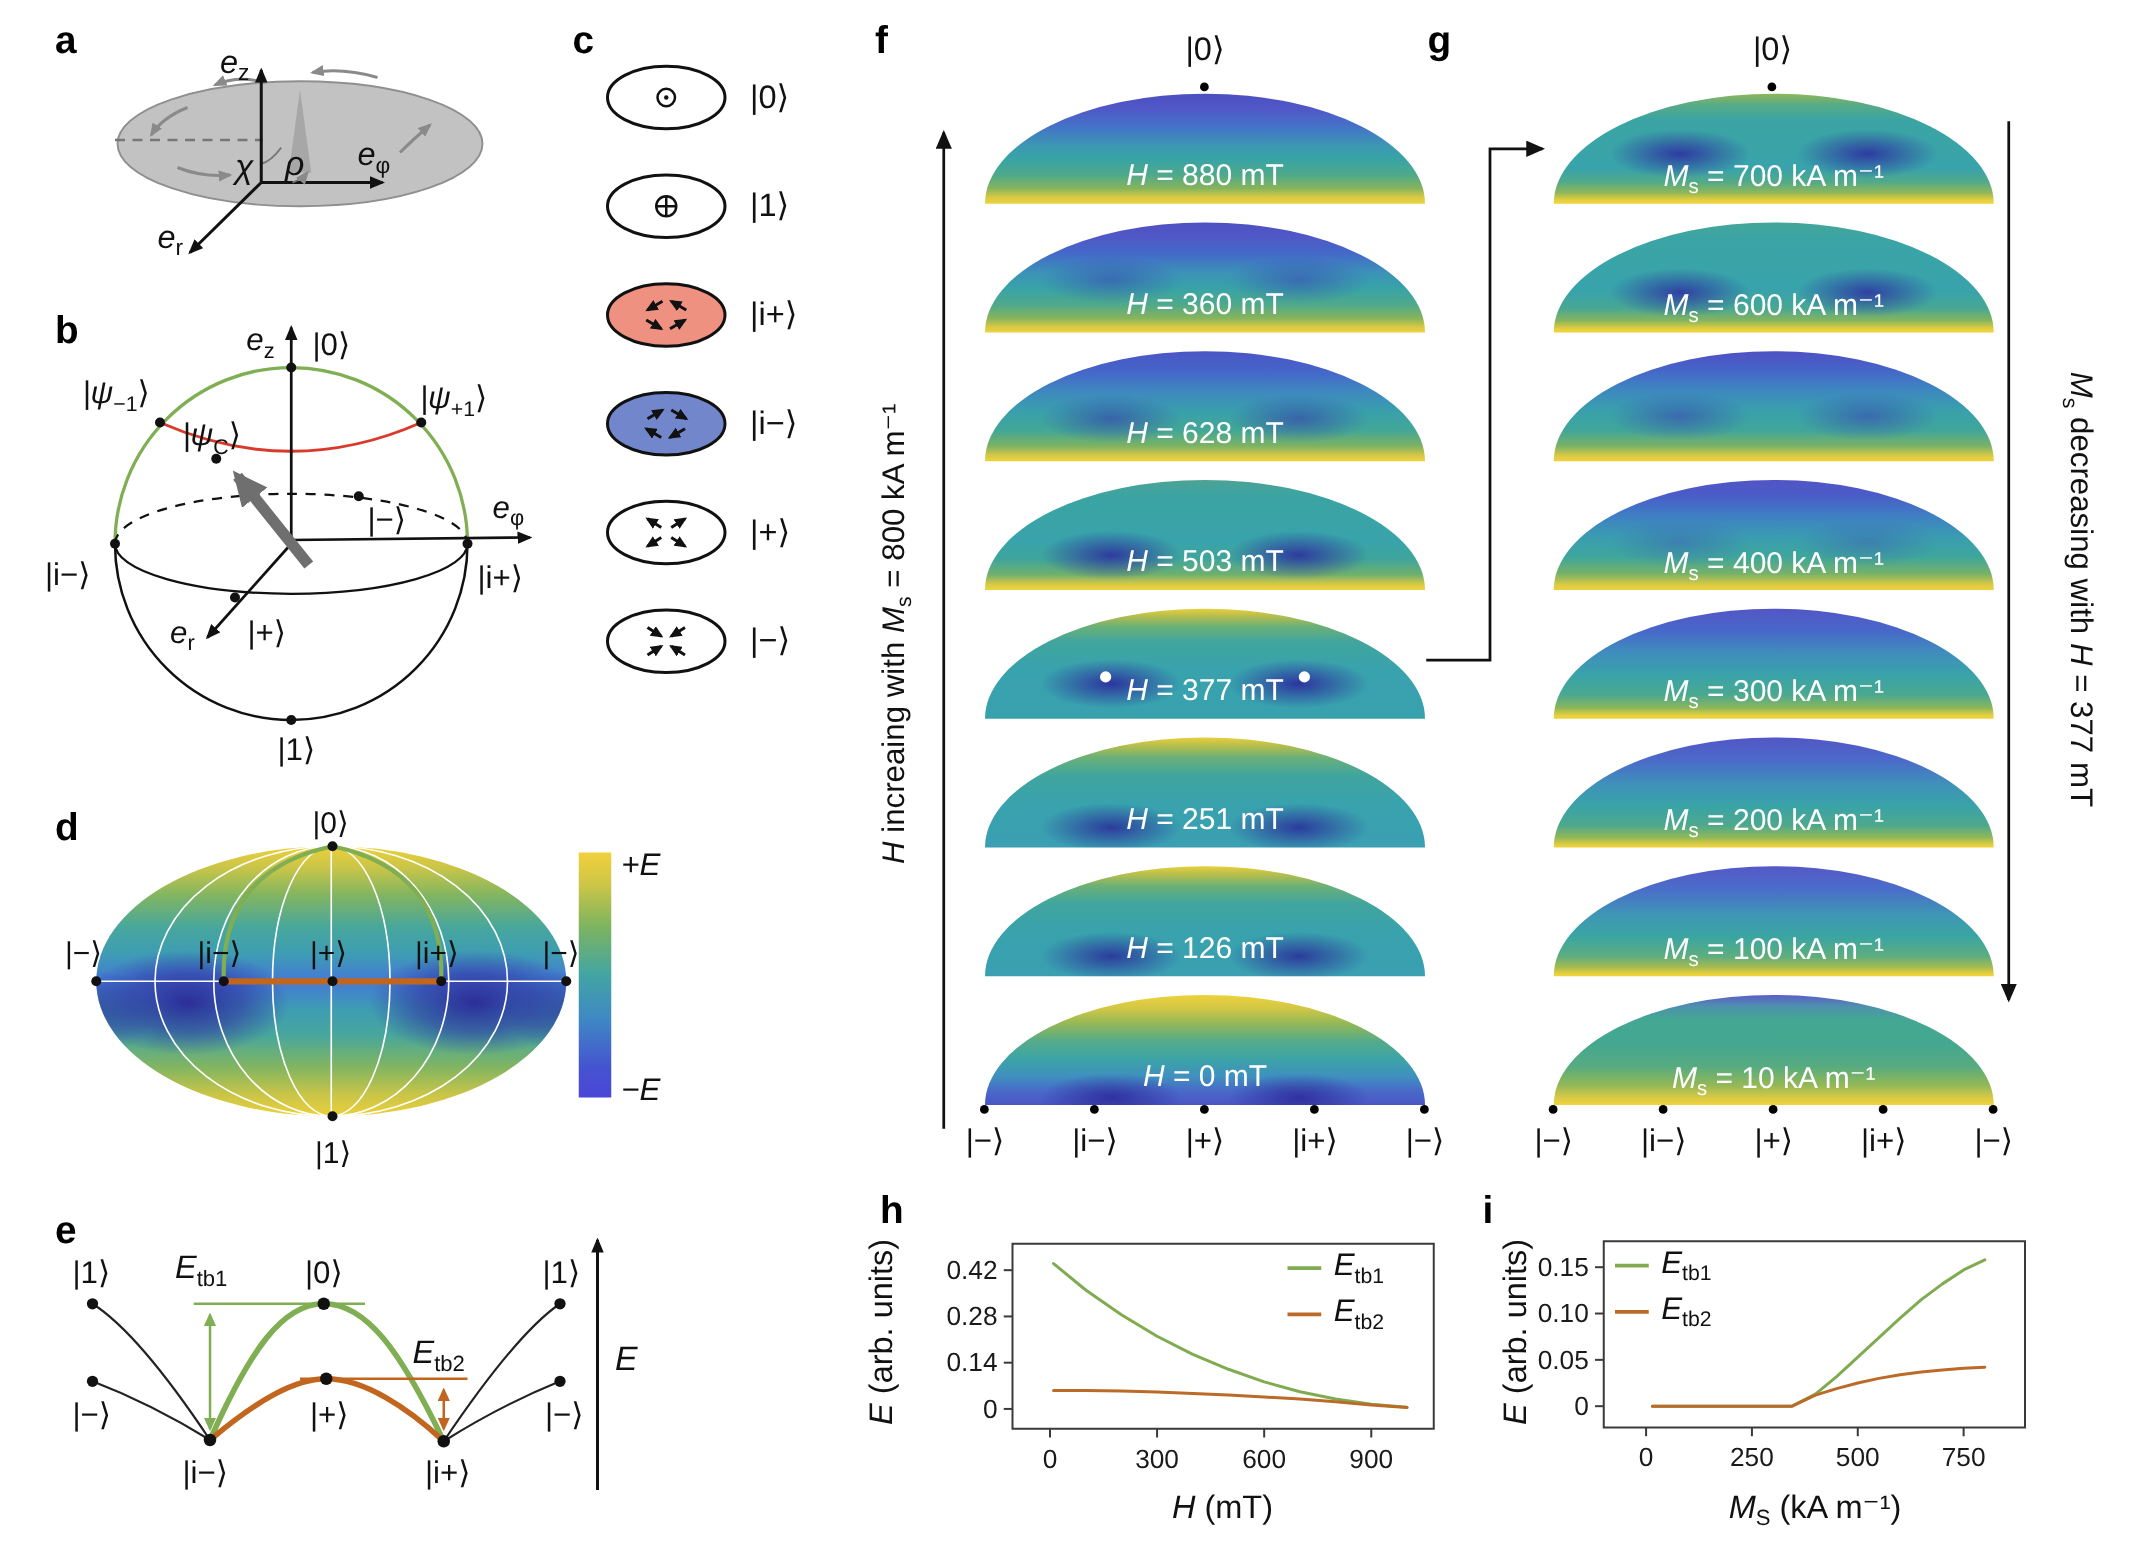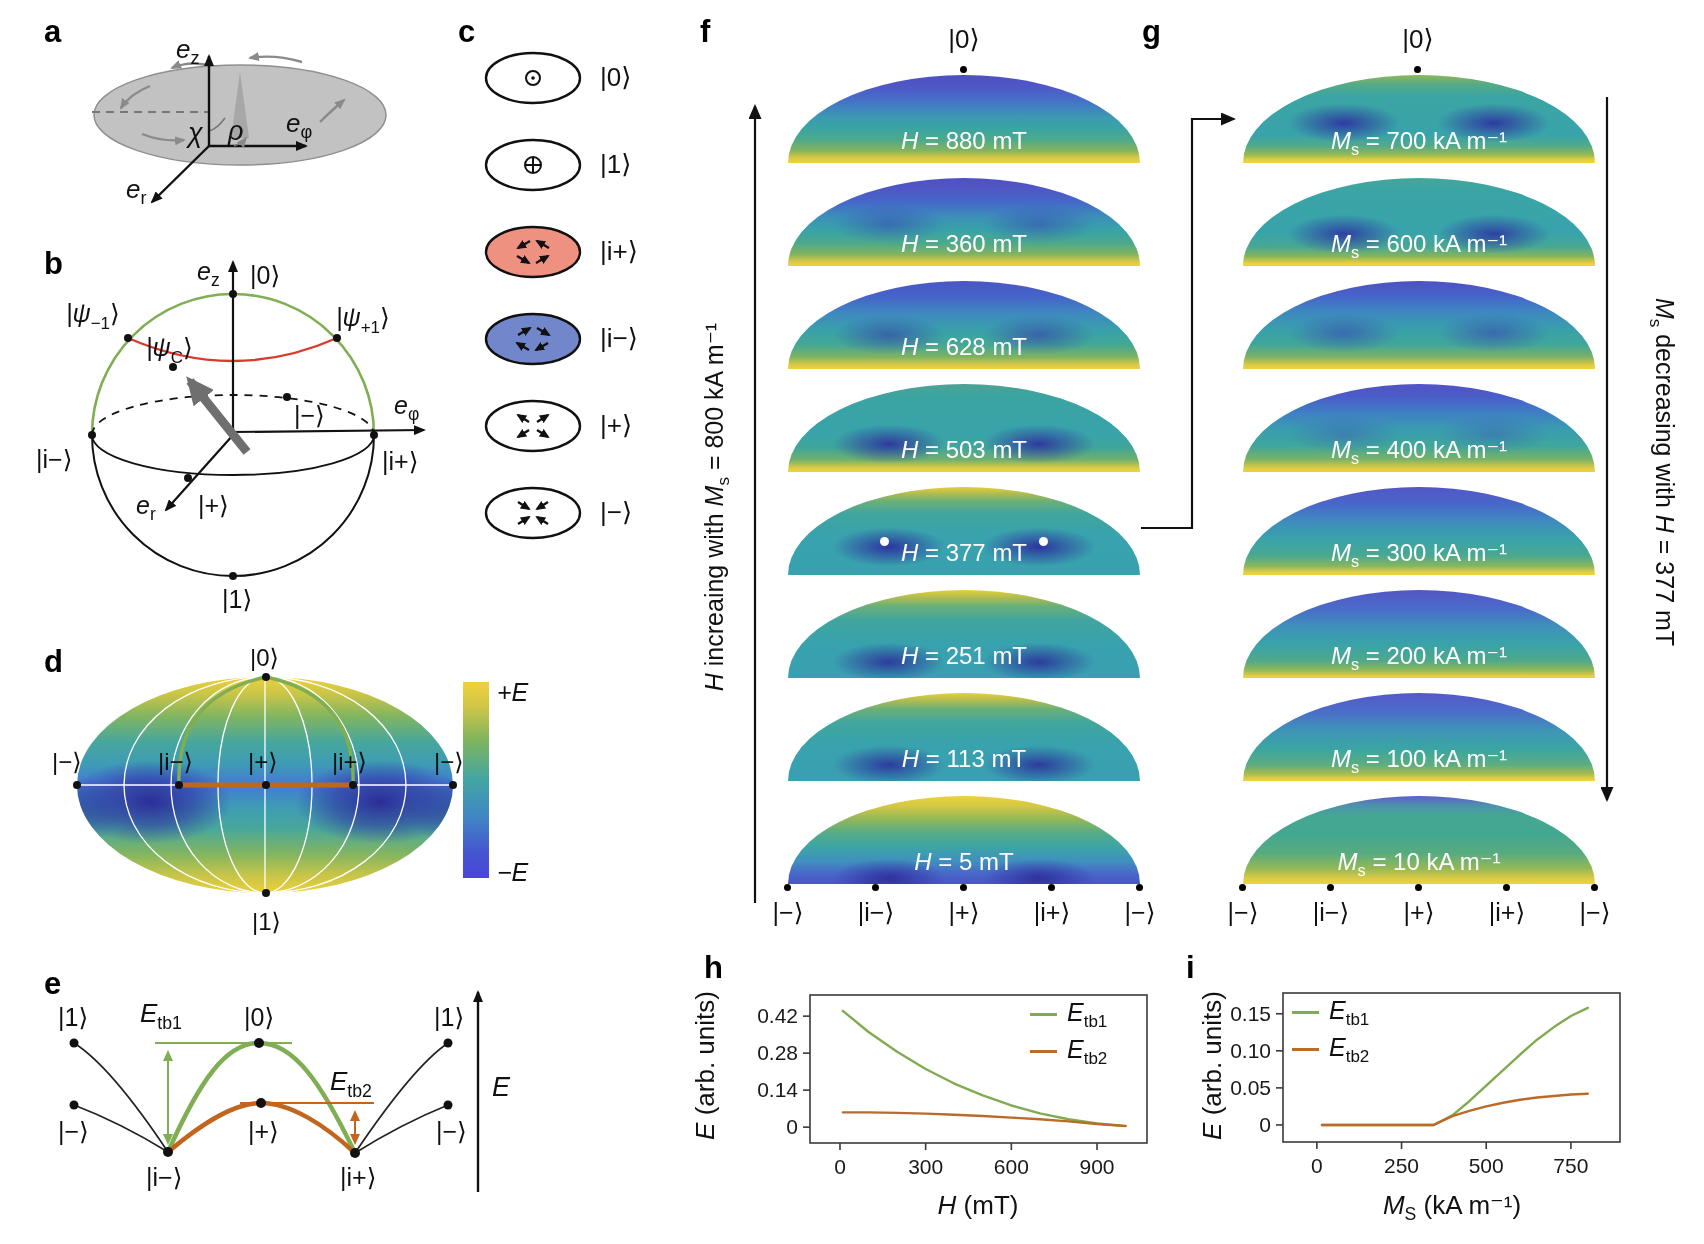--- a/index.html
+++ b/index.html
@@ -352,26 +352,26 @@
     <div class="wdot" style="left:251px;top:50px"></div>
     <span class="psi" style="left:8px;top:54px"><i>|ψ</i><sub>−1</sub><span>⟩</span></span>
     <span class="psi" style="left:264px;top:54px"><i>|ψ</i><sub>+1</sub><span>⟩</span></span>
   </div>
   <div class="dome f6" style="left:788px;top:590px">
       <div class="dome-label"><i>H</i><sub></sub><span> = 251 mT</span></div>
       <div class="blob bl"></div>
       <div class="blob br"></div>
     </div>
   <div class="dome f7" style="left:788px;top:693px">
-      <div class="dome-label"><i>H</i><sub></sub><span> = 113 mT</span></div>
+      <div class="dome-label"><i>H</i><sub></sub><span> = 126 mT</span></div>
       <div class="blob bl"></div>
       <div class="blob br"></div>
     </div>
   <div class="dome f8" style="left:788px;top:796px">
-      <div class="dome-label"><i>H</i><sub></sub><span> = 5 mT</span></div>
+      <div class="dome-label"><i>H</i><sub></sub><span> = 0 mT</span></div>
       <div class="blob bl"></div>
       <div class="blob br"></div>
     </div>
 
   <div class="bdot" style="left:784px;top:884px"></div>
   <div class="bdot" style="left:872px;top:884px"></div>
   <div class="bdot" style="left:960px;top:884px"></div>
   <div class="bdot" style="left:1048px;top:884px"></div>
   <div class="bdot" style="left:1136px;top:884px"></div>
   <div class="bstate" style="left:748px;top:898px">|−⟩</div>

